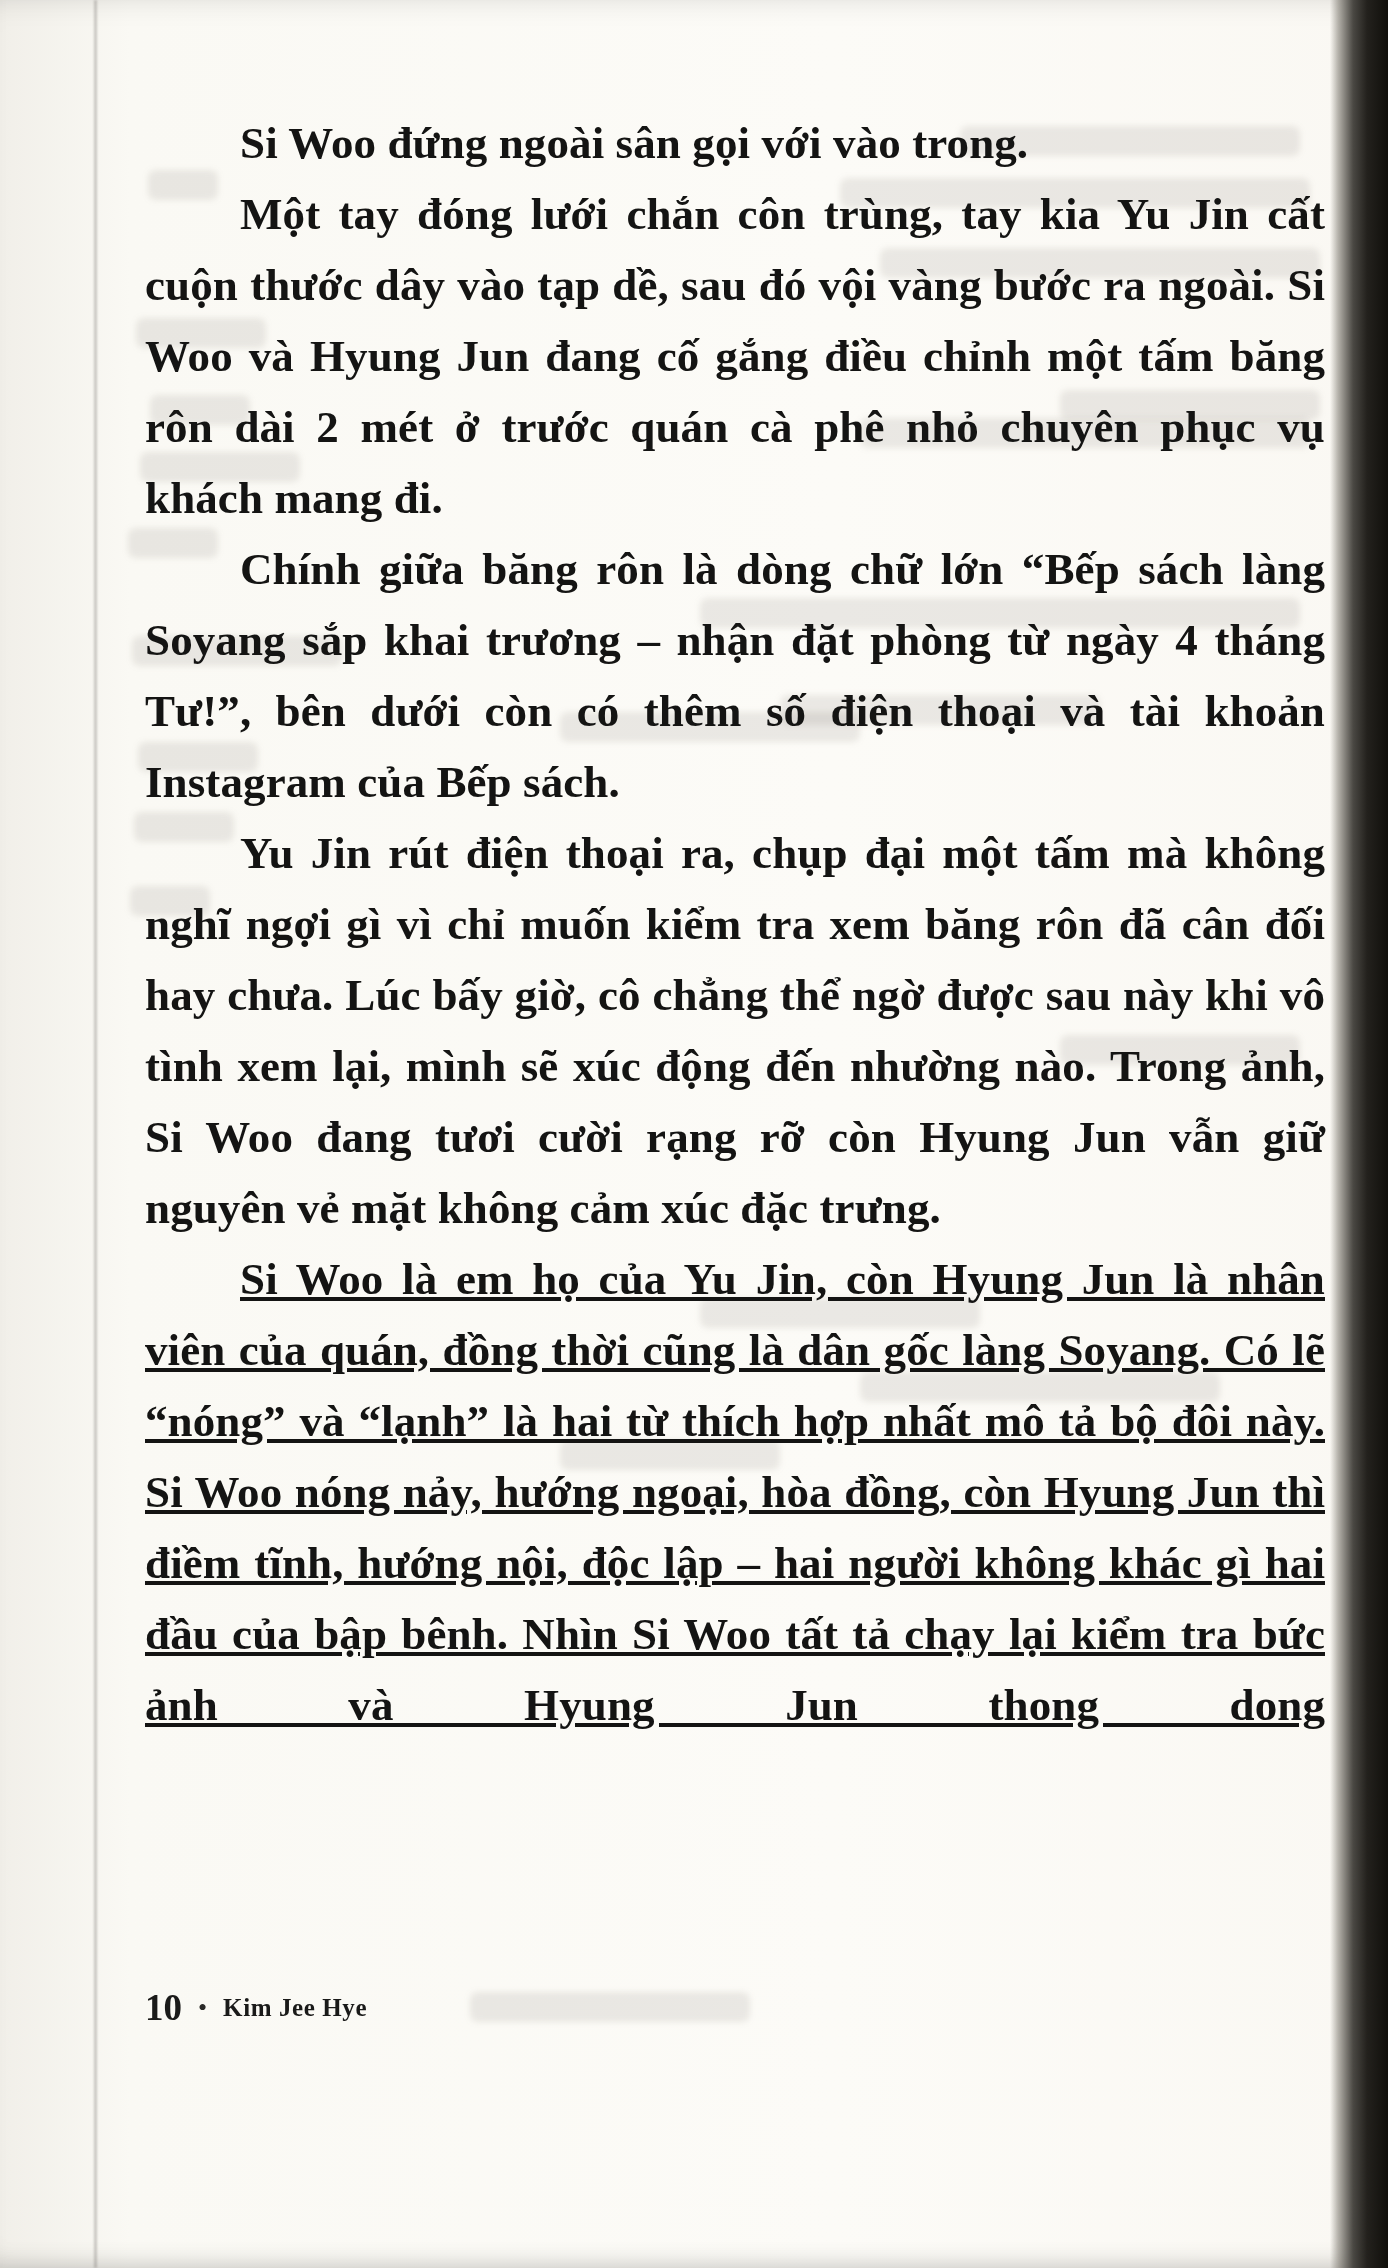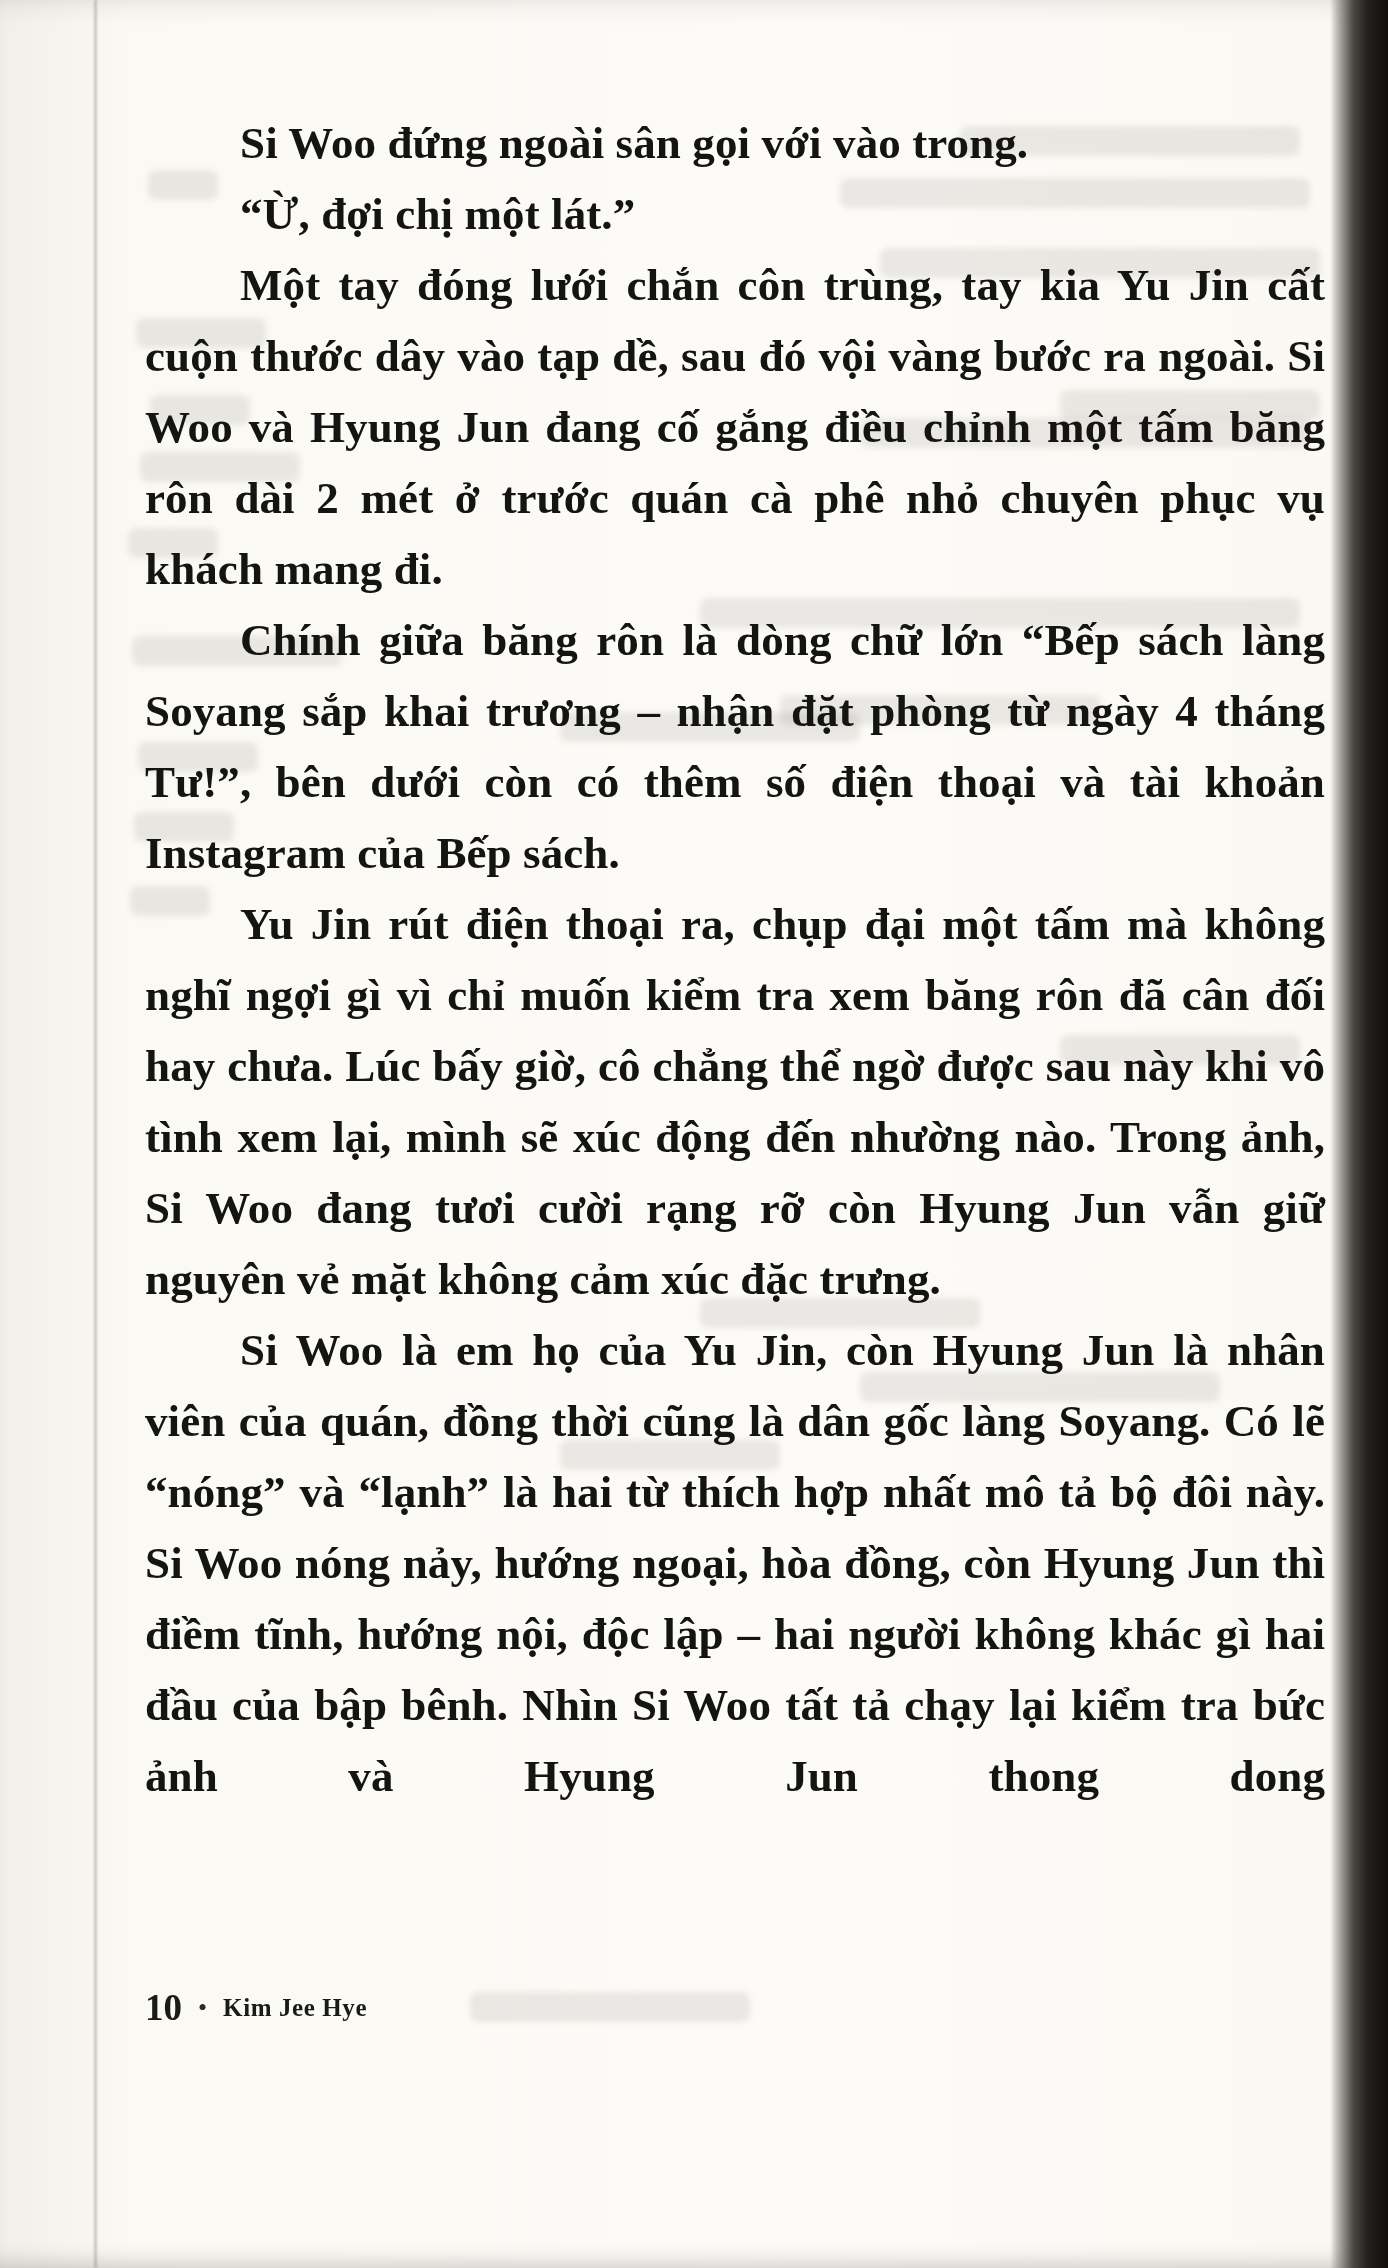--- a/index.html
+++ b/index.html
@@ -59,20 +59,21 @@
     color: #141413;
     text-align: justify;
     letter-spacing: 0.1px;
   }
   .para {
     margin: 0;
     text-indent: 95px;
   }
   .para.continues {
     text-align-last: justify;
+    text-decoration: underline;
   }
   .footer {
     position: absolute;
     left: 145px;
     top: 1986px;
     display: flex;
     align-items: center;
     color: #1a1a19;
   }
   .footer .page-number {
@@ -115,21 +116,20 @@
   <div class="ghost" style="left:134px;top:812px;width:100px;"></div>
   <div class="ghost" style="left:130px;top:886px;width:80px;"></div>
   <div class="ghost" style="left:1060px;top:1035px;width:240px;"></div>
   <div class="ghost" style="left:700px;top:1298px;width:280px;"></div>
   <div class="ghost" style="left:860px;top:1372px;width:360px;"></div>
   <div class="ghost" style="left:560px;top:1440px;width:220px;"></div>
   <div class="ghost" style="left:470px;top:1992px;width:280px;"></div>
 
   <main class="text-block">
     <p class="para">Si Woo đứng ngoài sân gọi với vào trong.</p>
-    <p class="para">“Ừ, đợi chị một lát.”</p>
     <p class="para">Một tay đóng lưới chắn côn trùng, tay kia Yu Jin cất cuộn thước dây vào tạp dề, sau đó vội vàng bước ra ngoài. Si Woo và Hyung Jun đang cố gắng điều chỉnh một tấm băng rôn dài 2 mét ở trước quán cà phê nhỏ chuyên phục vụ khách mang đi.</p>
     <p class="para">Chính giữa băng rôn là dòng chữ lớn “Bếp sách làng Soyang sắp khai trương – nhận đặt phòng từ ngày 4 tháng Tư!”, bên dưới còn có thêm số điện thoại và tài khoản Instagram của Bếp sách.</p>
     <p class="para">Yu Jin rút điện thoại ra, chụp đại một tấm mà không nghĩ ngợi gì vì chỉ muốn kiểm tra xem băng rôn đã cân đối hay chưa. Lúc bấy giờ, cô chẳng thể ngờ được sau này khi vô tình xem lại, mình sẽ xúc động đến nhường nào. Trong ảnh, Si Woo đang tươi cười rạng rỡ còn Hyung Jun vẫn giữ nguyên vẻ mặt không cảm xúc đặc trưng.</p>
     <p class="para continues">Si Woo là em họ của Yu Jin, còn Hyung Jun là nhân viên của quán, đồng thời cũng là dân gốc làng Soyang. Có lẽ “nóng” và “lạnh” là hai từ thích hợp nhất mô tả bộ đôi này. Si Woo nóng nảy, hướng ngoại, hòa đồng, còn Hyung Jun thì điềm tĩnh, hướng nội, độc lập – hai người không khác gì hai đầu của bập bênh. Nhìn Si Woo tất tả chạy lại kiểm tra bức ảnh và Hyung Jun thong dong</p>
   </main>
 
   <footer class="footer">
     <span class="page-number">10</span>
     <span class="sep">•</span>
     <span class="author">Kim Jee Hye</span>

